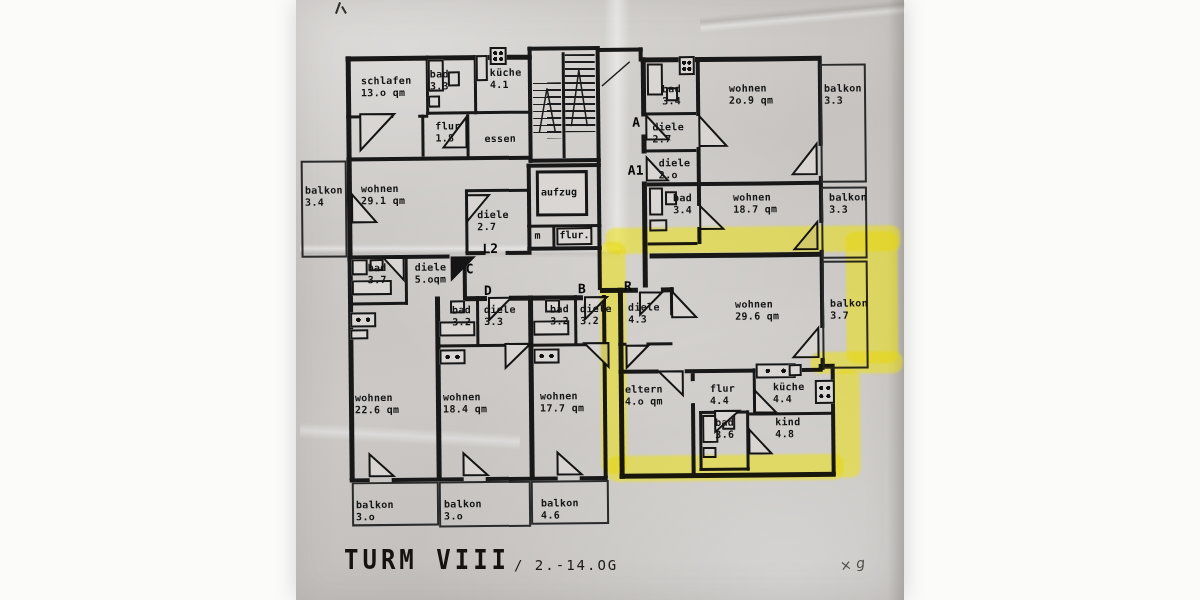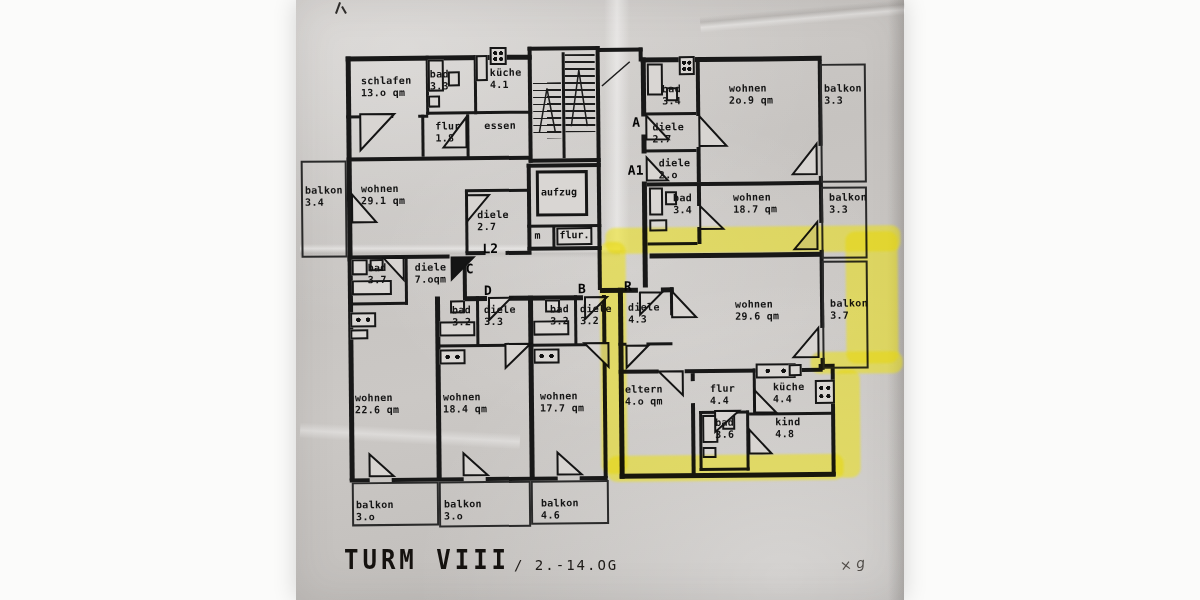--- a/index.html
+++ b/index.html
@@ -201,34 +201,34 @@
         <path d="M541,132 L549,88 L557,132"></path>
         <path d="M573,126 L581,70 L589,126"></path>
         <path d="M604,86 L632,62"></path>
       </g>
     </svg>
 
     <div class="room" style="left:363px;top:73px"><span>schlafen</span><span class="a">13.o qm</span></div>
     <div class="room" style="left:432px;top:67px"><span>bad</span><span class="a">3.3</span></div>
     <div class="room" style="left:492px;top:66px"><span>küche</span><span class="a">4.1</span></div>
     <div class="room" style="left:437px;top:119px"><span>flur</span><span class="a">1.8</span></div>
-    <div class="room" style="left:486px;top:119px"><span>essen</span></div>
+    <div class="room" style="left:486px;top:132px"><span>essen</span></div>
     <div class="room" style="left:664px;top:84px"><span>bad</span><span class="a">3.4</span></div>
     <div class="room" style="left:731px;top:84px"><span>wohnen</span><span class="a">2o.9 qm</span></div>
     <div class="room" style="left:826px;top:85px"><span>balkon</span><span class="a">3.3</span></div>
     <div class="room" style="left:654px;top:122px"><span>diele</span><span class="a">2.7</span></div>
     <div class="room" style="left:660px;top:158px"><span>diele</span><span class="a">2.o</span></div>
     <div class="room" style="left:674px;top:193px"><span>bad</span><span class="a">3.4</span></div>
     <div class="room" style="left:734px;top:193px"><span>wohnen</span><span class="a">18.7 qm</span></div>
     <div class="room" style="left:830px;top:194px"><span>balkon</span><span class="a">3.3</span></div>
     <div class="room" style="left:306px;top:182px"><span>balkon</span><span class="a">3.4</span></div>
     <div class="room" style="left:362px;top:181px"><span>wohnen</span><span class="a">29.1 qm</span></div>
     <div class="room" style="left:478px;top:208px"><span>diele</span><span class="a">2.7</span></div>
     <div class="room" style="left:368px;top:260px"><span>bad</span><span class="a">3.7</span></div>
-    <div class="room" style="left:415px;top:260px"><span>diele</span><span class="a">7.oqm</span></div>
+    <div class="room" style="left:415px;top:260px"><span>diele</span><span class="a">5.oqm</span></div>
     <div class="room" style="left:452px;top:303px"><span>bad</span><span class="a">3.2</span></div>
     <div class="room" style="left:484px;top:303px"><span>diele</span><span class="a">3.3</span></div>
     <div class="room" style="left:550px;top:303px"><span>bad</span><span class="a">3.2</span></div>
     <div class="room" style="left:580px;top:303px"><span>diele</span><span class="a">3.2</span></div>
     <div class="room" style="left:628px;top:302px"><span>diele</span><span class="a">4.3</span></div>
     <div class="room" style="left:735px;top:300px"><span>wohnen</span><span class="a">29.6 qm</span></div>
     <div class="room" style="left:830px;top:300px"><span>balkon</span><span class="a">3.7</span></div>
     <div class="room" style="left:354px;top:390px"><span>wohnen</span><span class="a">22.6 qm</span></div>
     <div class="room" style="left:442px;top:390px"><span>wohnen</span><span class="a">18.4 qm</span></div>
     <div class="room" style="left:539px;top:390px"><span>wohnen</span><span class="a">17.7 qm</span></div>

